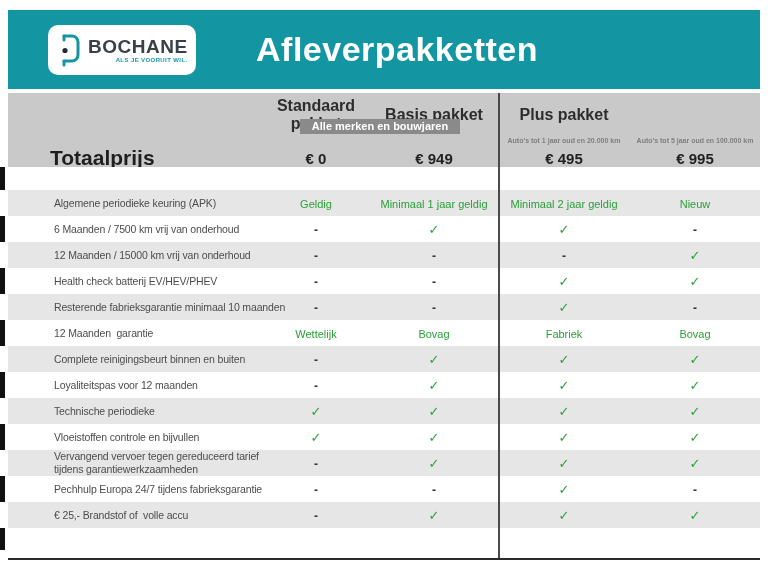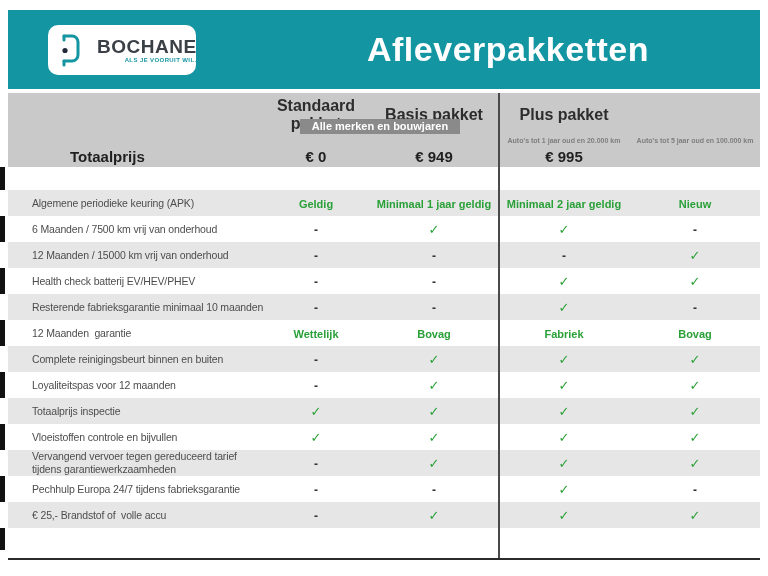--- a/index.html
+++ b/index.html
@@ -3,56 +3,56 @@
 <meta charset="utf-8">
 <style>
   html,body { margin:0; padding:0; background:#ffffff; }
   body { font-family:"Liberation Sans", sans-serif; }
   .page { position:relative; width:768px; height:576px; background:#ffffff; overflow:hidden; }
 
   
   .topbar { position:absolute; left:8px; top:10px; width:752px; height:79px;
             background:#1496A2; display:flex; align-items:center; padding-left:40px; box-sizing:border-box; }
   .logo-box { width:148px; height:50px; background:#ffffff; border-radius:10px;
-              display:flex; align-items:center; padding:0 9px; box-sizing:border-box; gap:14px; }
+              display:flex; align-items:center; padding:0 9px; box-sizing:border-box; gap:5px; }
   .logo-icon { flex:0 0 auto; }
   .logo-texts { display:flex; flex-direction:column; }
   .logo-name { font-size:19px; font-weight:bold; color:#3b4046; letter-spacing:0.5px; line-height:19px; }
   .logo-tagline { font-size:6px; font-weight:bold; color:#1496A2; text-align:right; letter-spacing:0.4px; margin-top:1px; }
-  .title { flex:1; text-align:center; padding-left:60px; color:#ffffff;
+  .title { flex:1; text-align:left; padding-left:60px; color:#ffffff;
            font-size:34px; font-weight:bold; letter-spacing:0.5px; }
 
   
   .table { position:absolute; left:8px; top:93px; width:752px; }
   .grid5 { display:grid; grid-template-columns:254px 108px 128px 132px 130px; }
   .grid3 { display:grid; grid-template-columns:254px 236px 262px; }
 
   .thead { background:#C9C9C9; height:74px; box-sizing:border-box; padding-top:4px; }
   .names-row { height:21px; align-items:center; }
   .cname { text-align:center; font-size:16px; font-weight:bold; color:#2d2d2d; }
   .badges-row { height:17px; align-items:center; }
   .badge-wrap { display:flex; justify-content:center; align-items:center; }
   .badge { background:#8a8a8a; color:#ffffff; font-size:11px; font-weight:bold;
            padding:1px 12px; line-height:13px; white-space:nowrap; }
   .notes-row { height:11px; align-items:center; }
   .note { text-align:center; font-size:7px; font-weight:bold; color:#7e7e7e; white-space:nowrap; }
   .price-row { height:21px; align-items:center; }
-  .plabel { font-size:15px; font-weight:bold; color:#1f1f1f; padding-left:62px; }
+  .plabel { font-size:21px; font-weight:bold; color:#1f1f1f; padding-left:42px; }
   .price { text-align:center; font-size:15px; font-weight:bold; color:#1f1f1f; }
 
   .gap { position:relative; height:23px; background:#ffffff; }
   .frow { position:relative; align-items:center; min-height:26px; }
   .frow.gray { background:#e6e6e6; }
   .frow.white { background:#ffffff; }
-  .flabel { font-size:10.5px; color:#4d4d4d; padding-left:24px; letter-spacing:-0.15px;
+  .flabel { font-size:10.5px; color:#4d4d4d; padding-left:46px; letter-spacing:-0.15px;
             white-space:pre; line-height:13px; }
   .fcell { text-align:center; }
   .check { color:#2AA038; font-size:13px; line-height:13px; }
   .dash  { color:#333333; font-size:12px; font-weight:bold; line-height:12px; }
-  .gtext { color:#2AA038; font-size:11px; font-weight:bold; white-space:nowrap; }
+  .gtext { color:#2AA038; font-size:11px; font-weight:normal; white-space:nowrap; }
   .empty-row { position:relative; height:22px; background:#ffffff; }
 
   
   .white-tab::before, .frow.white::before, .empty-row::before {
     content:''; position:absolute; left:-8px; top:0; bottom:0; width:5px; background:#111111; }
 
   .vdivider { position:absolute; left:490px; top:0; width:2px; height:465px; background:#4a4a4a; }
   .bottom-line { position:absolute; left:0; top:465px; width:752px; height:2px; background:#2b2b2b; }
 </style>
 </head>
@@ -95,20 +95,21 @@
         <div></div>
           <div></div>
           <div></div>
         <div class="note">Auto's tot 1 jaar oud en 20.000 km</div>
         <div class="note">Auto's tot 5 jaar oud en 100.000 km</div>
       </div>
       <div class="price-row grid5">
         <div class="plabel">Totaalprijs</div>
         <div class="price">€ 0</div>
         <div class="price">€ 949</div>
+        <div class="price">€ 495</div>
         <div class="price">€ 995</div>
       </div>
     </div>
 
     <div class="gap white-tab"></div>
 
     <div id="feature-rows">
   <div class="frow grid5 gray">
     <div class="flabel">Algemene periodieke keuring (APK)</div>
   <div class="fcell"><span class="gtext">Geldig</span></div>
@@ -167,21 +168,21 @@
 
   <div class="frow grid5 white">
     <div class="flabel">Loyaliteitspas voor 12 maanden</div>
   <div class="fcell"><span class="dash">-</span></div>
           <div class="fcell"><span class="check">✓</span></div>
           <div class="fcell"><span class="check">✓</span></div>
           <div class="fcell"><span class="check">✓</span></div>
         </div>
 
   <div class="frow grid5 gray">
-    <div class="flabel">Totaalprijs inspectie</div>
+    <div class="flabel">Technische periodieke</div>
   <div class="fcell"><span class="check">✓</span></div>
           <div class="fcell"><span class="check">✓</span></div>
           <div class="fcell"><span class="check">✓</span></div>
           <div class="fcell"><span class="check">✓</span></div>
         </div>
 
   <div class="frow grid5 white">
     <div class="flabel">Vloeistoffen controle en bijvullen</div>
   <div class="fcell"><span class="check">✓</span></div>
           <div class="fcell"><span class="check">✓</span></div>

